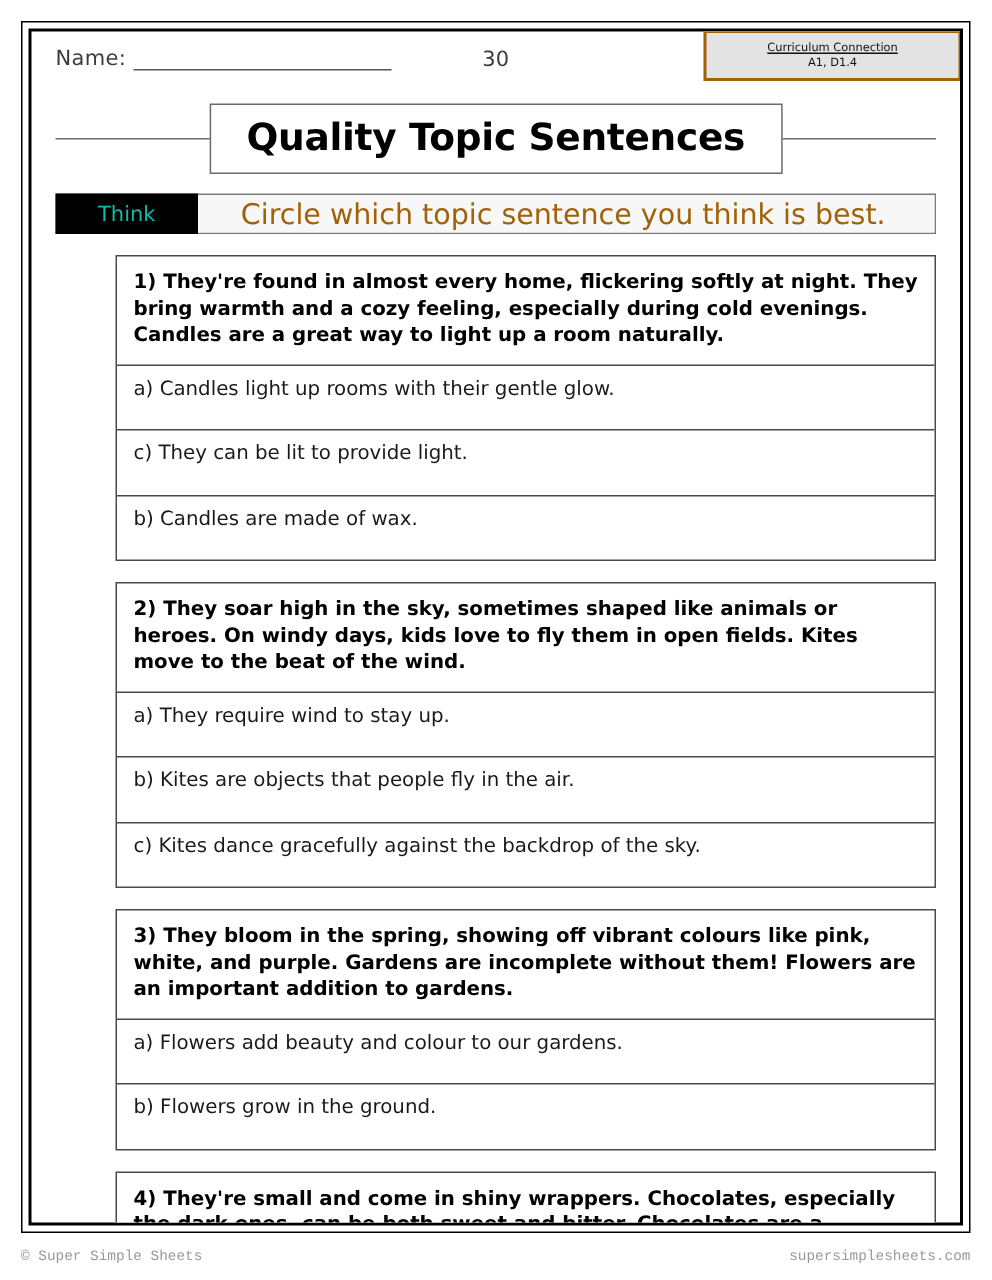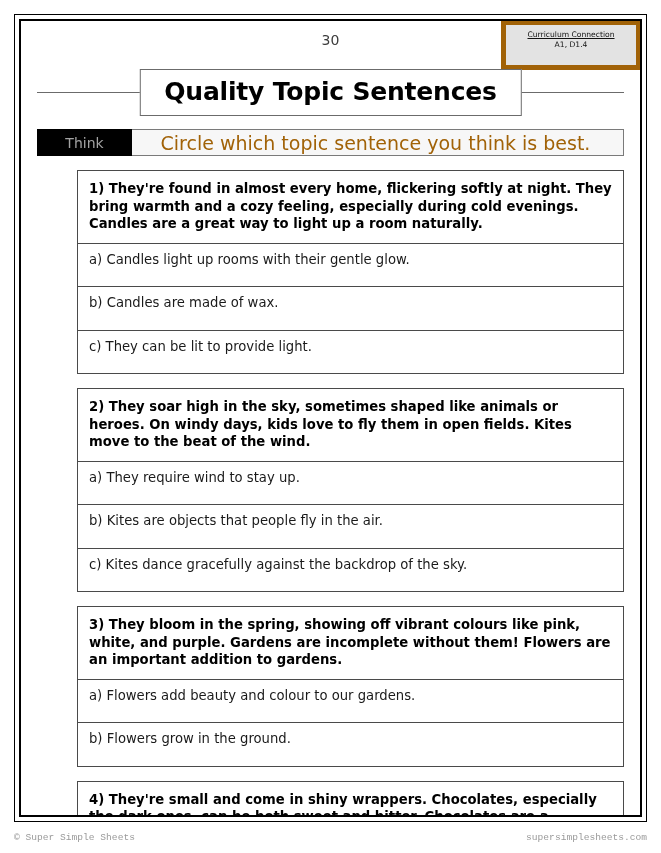--- a/index.html
+++ b/index.html
@@ -71,26 +71,26 @@
     left: 0; right: 0;
     top: 11px;
     text-align: center;
     font-size: 14px;
     color: #3c3c3c;
   }
   .curric-badge {
     position: absolute;
     right: -1px;
     top: -1px;
-    width: 140px;
+    width: 172px;
     background: #e3e3e3;
-    border: 5px solid #a16207;
+    border: 2px solid #a16207;
     box-sizing: border-box;
     text-align: center;
-    padding: 5px 2px 14px;
+    padding: 5px 2px 4px;
     font-size: 7.6px;
     color: #111111;
     line-height: 1.35;
   }
   .curric-title { text-decoration: underline; display: block; }
   .curric-code { display: block; }
 
   
   .title-zone {
     position: relative;
@@ -123,21 +123,21 @@
   .think-strip {
     margin: 6px 16px 0 16px;
     display: flex;
     height: 27px;
     border: 1px solid #7a7a7a;
     box-sizing: border-box;
   }
   .think-tab {
     width: 95px;
     background: #000000;
-    color: #a3a3a3;
+    color: #14b8a6;
     font-size: 14px;
     display: flex;
     align-items: center;
     justify-content: center;
     flex: 0 0 auto;
     margin: -1px 0 -1px -1px;
     padding: 1px 0;
   }
   .think-instr {
     flex: 1 1 auto;
@@ -192,20 +192,23 @@
   }
 </style>
 </head>
 <body>
 
 <div class="page-outer">
   <div class="page-inner">
     <div class="page-content">
 
       <div class="header-row">
+        <div class="name-block">
+          <span class="name-label">Name:</span><span class="name-line"></span>
+        </div>
         <div class="page-num">30</div>
         <div class="curric-badge">
           <span class="curric-title">Curriculum Connection</span>
           <span class="curric-code">A1, D1.4</span>
         </div>
       </div>
 
       <div class="title-zone">
         <div class="title-rule"></div>
         <div class="title-box">Quality Topic Sentences</div>
@@ -214,22 +217,22 @@
       <div class="think-strip">
         <div class="think-tab">Think</div>
         <div class="think-instr">Circle which topic sentence you think is best.</div>
       </div>
 
       <div class="questions">
 
         <div class="qblock">
           <div class="qprompt">1) They're found in almost every home, flickering softly at night. They bring warmth and a cozy feeling, especially during cold evenings. Candles are a great way to light up a room naturally.</div>
           <div class="qoption">a) Candles light up rooms with their gentle glow.</div>
+          <div class="qoption">c) They can be lit to provide light.</div>
           <div class="qoption">b) Candles are made of wax.</div>
-          <div class="qoption">c) They can be lit to provide light.</div>
         </div>
 
         <div class="qblock">
           <div class="qprompt">2) They soar high in the sky, sometimes shaped like animals or heroes. On windy days, kids love to fly them in open fields. Kites move to the beat of the wind.</div>
           <div class="qoption">a) They require wind to stay up.</div>
           <div class="qoption">b) Kites are objects that people fly in the air.</div>
           <div class="qoption">c) Kites dance gracefully against the backdrop of the sky.</div>
         </div>
 
         <div class="qblock">

